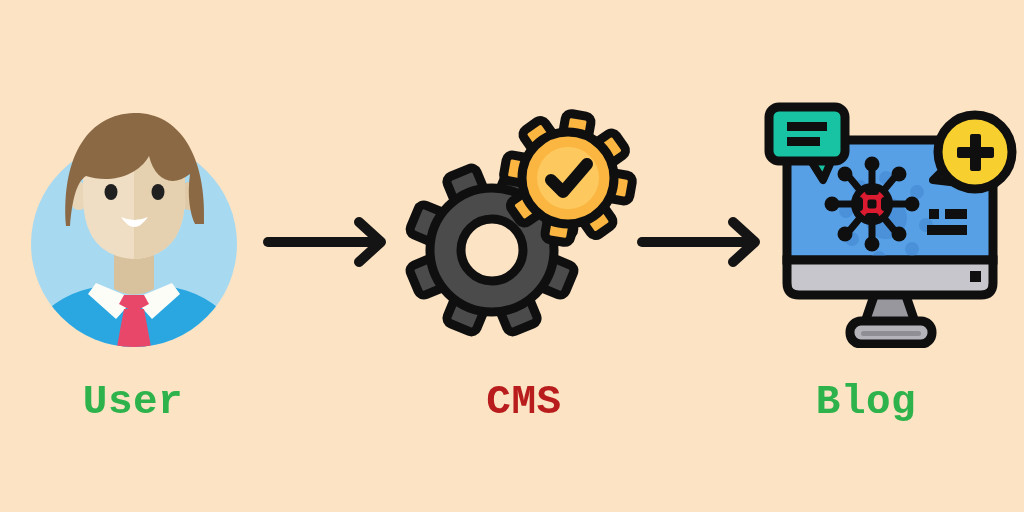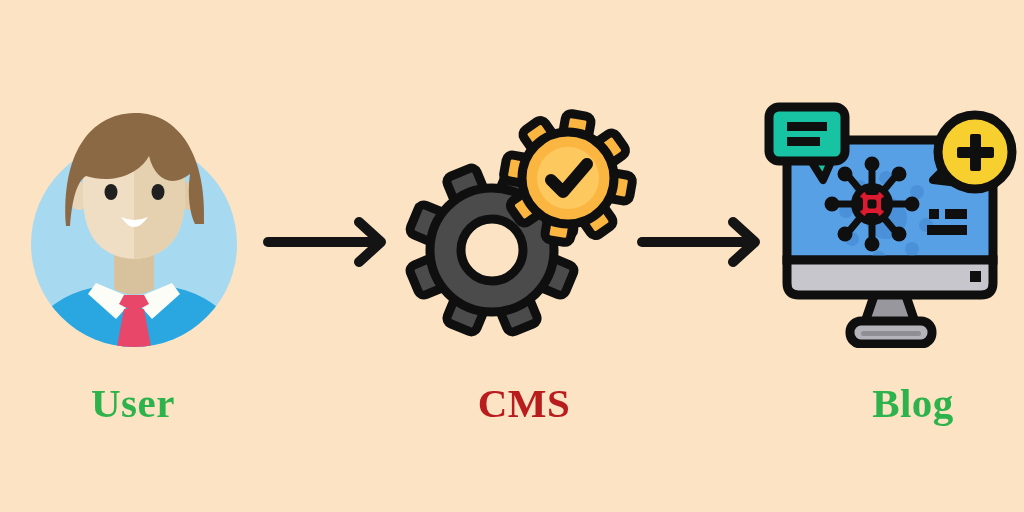--- a/index.html
+++ b/index.html
@@ -1,19 +1,19 @@
 <!DOCTYPE html>
 <html><head>
 <meta charset="utf-8">
 <style>
   html,body{margin:0;padding:0;}
   .canvas{
     position:relative;width:1024px;height:512px;overflow:hidden;
     background:#fbe3c3;
-    font-family:Liberation Serif, serif;
+    font-family:Liberation Mono, monospace;
   }
   .abs{position:absolute;}
   .node-label{
     position:absolute;top:379px;width:220px;text-align:center;
     font-size:41px;font-weight:700;letter-spacing:.5px;
   }
   .label-green{color:#2eb34c;}
   .label-red{color:#b91c1c;}
 </style>
 </head>
@@ -212,15 +212,15 @@
       <rect x="32" y="49" width="33" height="9" fill="#0f0f0f"></rect>
     </g>
 
     <g>
       <path d="M 198,72 L 212,96 L 178,92 Z" fill="#f7cf2e" stroke="#0f0f0f" stroke-width="8" stroke-linejoin="round"></path>
       <circle cx="220" cy="64" r="37" fill="#f7cf2e" stroke="#0f0f0f" stroke-width="9"></circle>
       <rect x="202" y="59" width="37" height="11" rx="2" fill="#0f0f0f"></rect>
       <rect x="215" y="46" width="11" height="37" rx="2" fill="#0f0f0f"></rect>
     </g>
   </svg>
-  <div class="node-label label-green" style="left:803px">Blog</div>
+  <div class="node-label label-green" style="left:756px">Blog</div>
 
 </div>
 
 </body></html>

